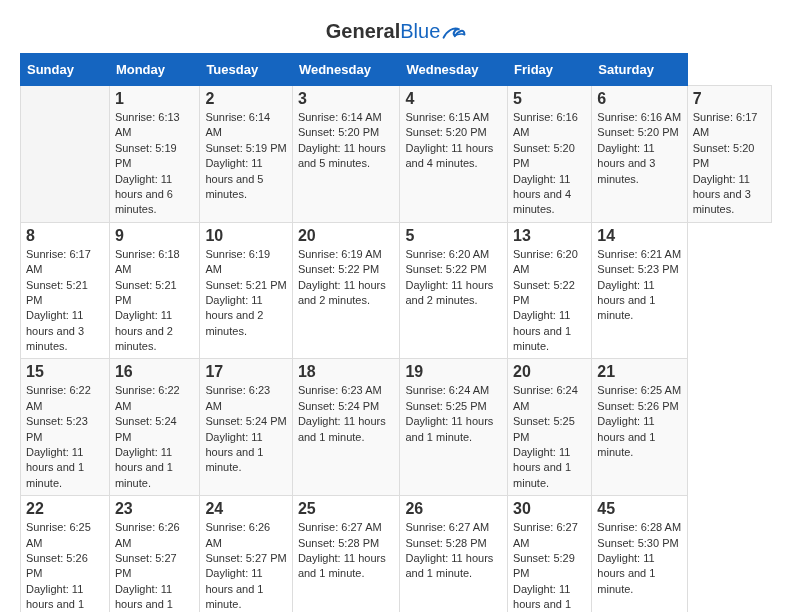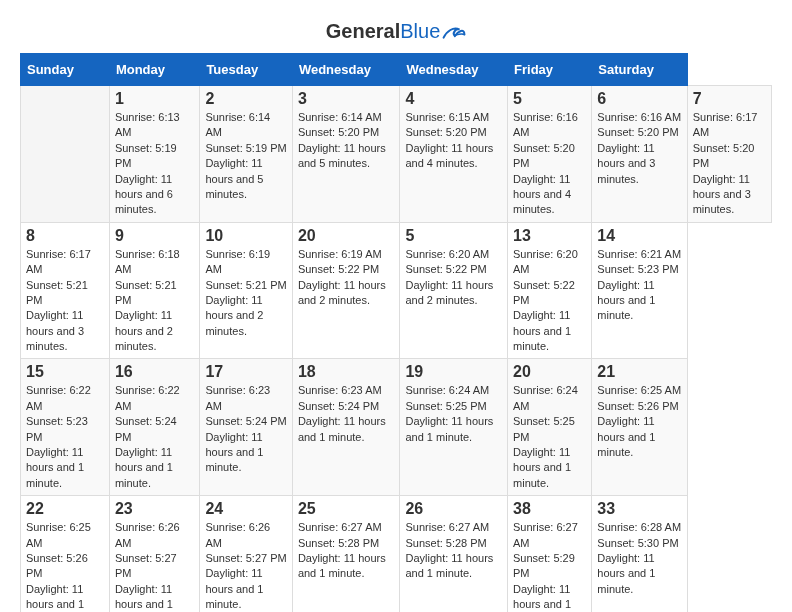--- a/index.html
+++ b/index.html
@@ -233,22 +233,22 @@
       </td>
         <td>
         <span class="day-num">25</span>
         <span class="day-info">Sunrise: 6:27 AM<br>Sunset: 5:28 PM<br>Daylight: 11 hours and 1 minute.</span>
       </td>
         <td>
         <span class="day-num">26</span>
         <span class="day-info">Sunrise: 6:27 AM<br>Sunset: 5:28 PM<br>Daylight: 11 hours and 1 minute.</span>
       </td>
         <td>
-        <span class="day-num">38</span>
+        <span class="day-num">30</span>
         <span class="day-info">Sunrise: 6:27 AM<br>Sunset: 5:29 PM<br>Daylight: 11 hours and 1 minute.</span>
       </td>
         <td>
-        <span class="day-num">33</span>
+        <span class="day-num">45</span>
         <span class="day-info">Sunrise: 6:28 AM<br>Sunset: 5:30 PM<br>Daylight: 11 hours and 1 minute.</span>
       </td>
       </tr>
     </tbody>
 </table>
 
 </body></html>

